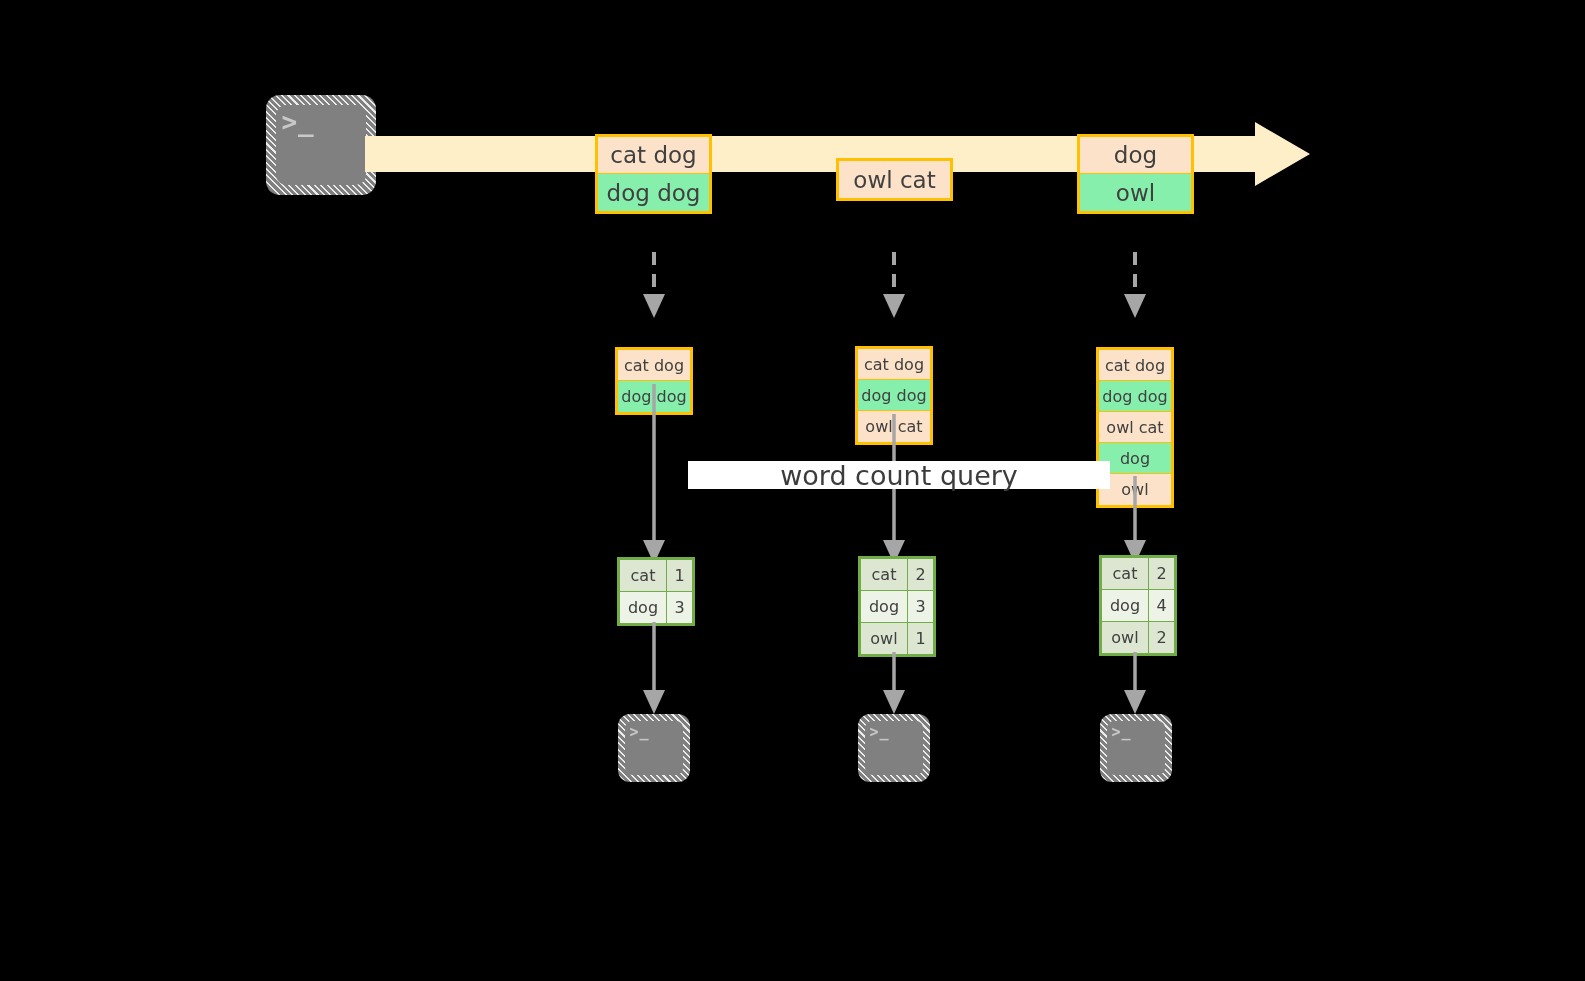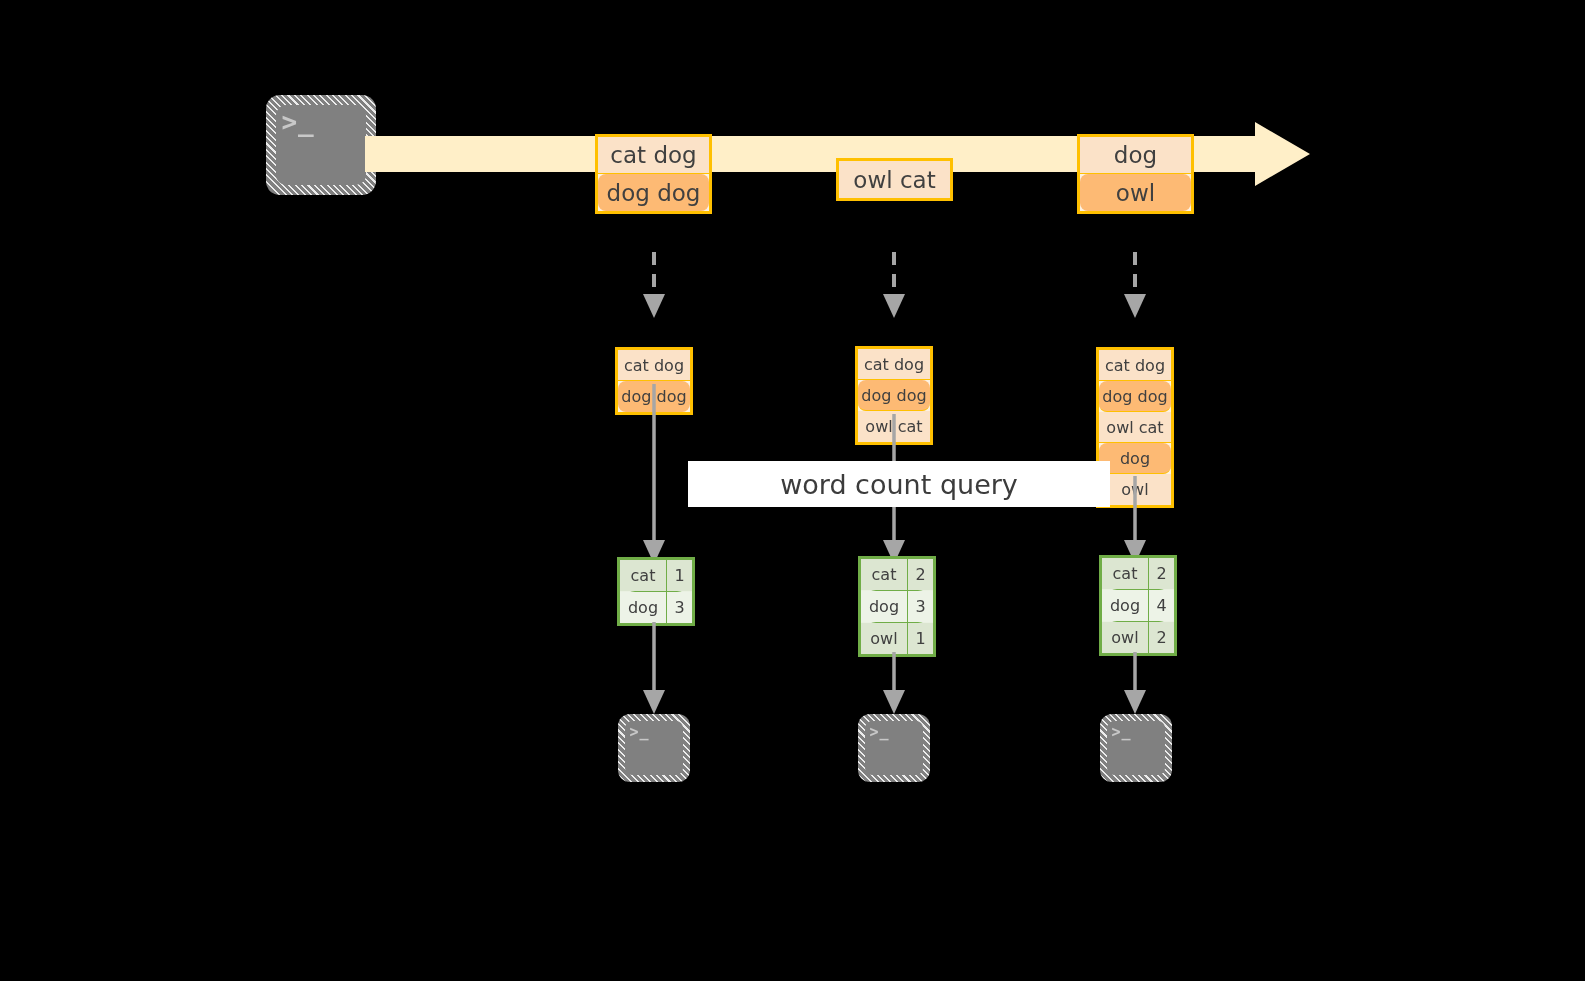--- a/index.html
+++ b/index.html
@@ -75,21 +75,21 @@
     box-sizing: border-box;
     display: flex;
     align-items: center;
     justify-content: center;
     color: #404040;
     white-space: nowrap;
     border-bottom: 1.5px solid #FFC000;
   }
   .recbox .cell:last-child { border-bottom: none; }
   .recbox .cell.shade-a { background: #FBE2C8; }
-  .recbox .cell.shade-b { background: #fdba74; border-radius: 8px; }
+  .recbox .cell.shade-b { background: #86efac; }
 
   
   .recbox.top .cell { height: 37px; font-size: 23px; }
   .recbox.top       { width: 117px; }
 
   
   .recbox.snap .cell { height: 31px; font-size: 16px; }
   .recbox.snap       { width: 78px; }
 
   
@@ -98,21 +98,20 @@
     box-sizing: border-box;
     border: 3px solid #70AD47;
     background: #EAF1E2;
     display: flex;
     flex-direction: column;
   }
   .restable .trow {
     display: flex;
     height: 31px;
     border-bottom: 1.5px solid #70AD47;
-    border-radius: 15px;
   }
   .restable .trow:last-child { border-bottom: none; }
   .restable .trow.shade-a .tc { background: #DCE6D1; }
   .restable .trow.shade-b .tc { background: #EDF3E7; }
   .restable .tc {
     box-sizing: border-box;
     display: flex;
     align-items: center;
     justify-content: center;
     font-size: 16px;
@@ -125,21 +124,21 @@
   
   .vline { position: absolute; }
   .vline svg { display: block; }
 
   
   .query-label {
     position: absolute;
     left: 688px;
     top: 461px;
     width: 422px;
-    height: 46px;
+    height: 28px;
     background: #FFFFFF;
     display: flex;
     align-items: center;
     justify-content: center;
     color: #3C3C3C;
     font-size: 27px;
     white-space: nowrap;
   }
 </style>
 </head>

